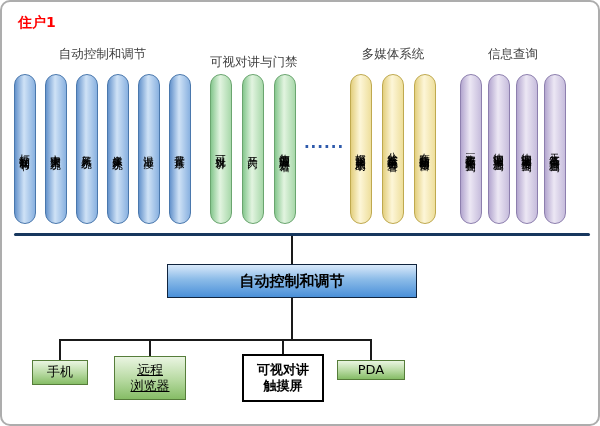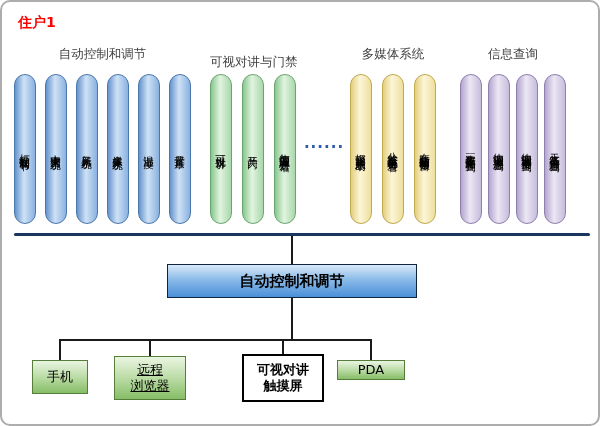--- a/index.html
+++ b/index.html
@@ -116,21 +116,21 @@
     <div class="pill pill-purple" style="left: 486px; top: 72px;">
       <span class="pill-text">物业管理消息查询</span>
     </div>
     <div class="pill pill-purple" style="left: 514px; top: 72px;">
       <span class="pill-text">物业管理等费用查询</span>
     </div>
     <div class="pill pill-purple" style="left: 542px; top: 72px;">
       <span class="pill-text">天气等公共信息查询</span>
     </div>
     <div class="vline" style="left: 57px; top: 338px; height: 20px;"></div>
-    <div class="term term-green" style="left: 30px; top: 358px; width: 56px; height: 34px;">手机</div>
+    <div class="term term-green" style="left: 30px; top: 358px; width: 56px; height: 25px;">手机</div>
     <div class="vline" style="left: 147px; top: 338px; height: 16px;"></div>
     <div class="term term-green" style="left: 112px; top: 354px; width: 72px; height: 44px; text-decoration: underline;">远程
 浏览器</div>
     <div class="vline" style="left: 280px; top: 338px; height: 14px;"></div>
     <div class="term term-outlined" style="left: 240px; top: 352px; width: 82px; height: 48px;">可视对讲
 触摸屏</div>
     <div class="vline" style="left: 368px; top: 338px; height: 20px;"></div>
     <div class="term term-green" style="left: 335px; top: 358px; width: 68px; height: 20px;">PDA</div>
   </div>
 

